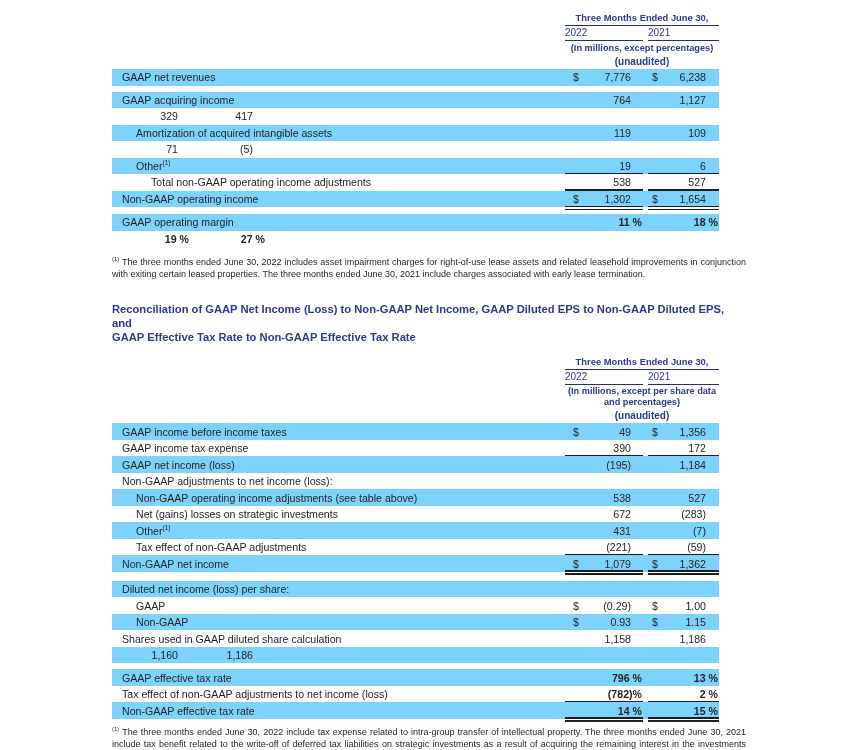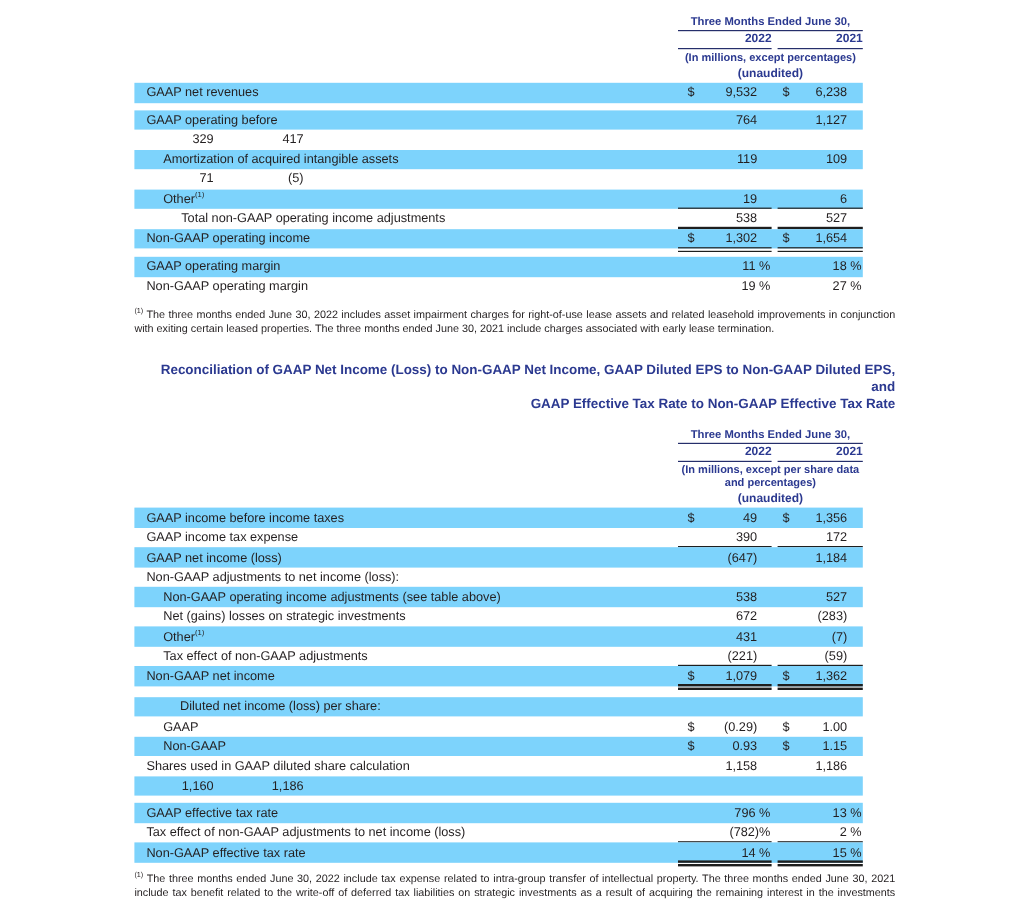--- a/index.html
+++ b/index.html
@@ -17,21 +17,21 @@
   .thead { position:relative; height:57px; }
   .thead.tall { height:67px; }
   .thead .period {
     position:absolute; top:0; right:0; width:154px;
     text-align:center; font-size:9.4px; font-weight:bold; color:#2b3990;
     white-space:nowrap; padding-bottom:2px;
     border-bottom:1.5px solid #252e6b;
   }
   .thead .years { position:absolute; top:14px; right:0; width:154px; display:flex; gap:5px; }
   .thead .year {
-    text-align:right; font-size:10px; font-weight:bold; color:#2b3990;
+    text-align:left; font-size:10px; font-weight:normal; color:#2b3990;
     padding:1px 0 2px; border-bottom:1.5px solid #252e6b;
   }
   .thead .year.y1 { width:78px; }
   .thead .year.y2 { width:71px; }
   .thead .units {
     position:absolute; top:31px; right:-14px; width:182px;
     text-align:center; font-size:9.2px; font-weight:bold; color:#2b3990; line-height:10.5px;
   }
   .thead.tall .units { top:30px; }
   .thead .unaudited {
@@ -46,34 +46,34 @@
   .row .label { flex:1; padding-left:10px; white-space:nowrap; overflow:hidden; }
   .row.indent1 .label { padding-left:24px; }
   .row.indent2 .label { padding-left:39px; }
   .cell { position:relative; height:100%; display:flex; align-items:center; }
   .cell.c1 { width:78px; }
   .cell.c2 { width:71px; margin-left:5px; }
   .cell .dollar { position:absolute; left:8px; top:50%; transform:translateY(-50%); }
   .cell.c2 .dollar { left:4px; }
   .cell .val { flex:1; text-align:right; padding-right:12px; }
   .cell.c2 .val { padding-right:13px; }
-  .cell.pct .val { padding-right:1px; }
+  .cell.pct .val { padding-right:1px;font-weight:bold; }
   .rule { position:absolute; left:0; right:0; bottom:0; height:1.5px; background:#1e1e1e; }
   .rule.second { bottom:-3px; }
   sup.fref { font-size:6.4px; vertical-align:super; line-height:0; }
 
   
   .footnote {
     width:634px; margin-left:112px; margin-top:10px;
     font-size:9px; line-height:11.7px; text-align:justify;
   }
   .footnote sup.fref { font-size:6px; }
   .section-title {
     width:634px; margin-left:112px; margin-top:22px;
-    text-align:right; font-size:11.2px; font-weight:bold; color:#2b3990; line-height:14px;
+    text-align:left; font-size:11.2px; font-weight:bold; color:#2b3990; line-height:14px;
   }
   .t2 { margin-top:12px; }
   .fn2 { margin-top:8px; }
 </style>
 </head>
 <body>
 
 <div class="page">
 
   <div class="fintable">
@@ -86,29 +86,29 @@
       <div class="units">
         <div>(In millions, except percentages)</div>
       </div>
       <div class="unaudited">(unaudited)</div>
     </div>
     <div class="tbody" id="t1body">
         <div class="row shaded">
           <div class="label"><span>GAAP net revenues</span></div>
           <div class="cell c1">
             <span class="dollar">$</span>
-            <span class="val">9,532</span>
+            <span class="val">7,776</span>
           </div>
           <div class="cell c2">
             <span class="dollar">$</span>
             <span class="val">6,238</span>
           </div>
         </div>
         <div class="row shaded" style="margin-top: 6px;">
-          <div class="label"><span>GAAP operating before</span></div>
+          <div class="label"><span>GAAP acquiring income</span></div>
           <div class="cell c1">
             <span class="val">764</span>
           </div>
           <div class="cell c2">
             <span class="val">1,127</span>
           </div>
         </div>
         <div class="row indent1">
           <div class="cell c1">
             <span class="val">329</span>
@@ -174,21 +174,20 @@
         <div class="row shaded" style="margin-top: 7px;">
           <div class="label"><span>GAAP operating margin</span></div>
           <div class="cell c1 pct">
             <span class="val">11 %</span>
           </div>
           <div class="cell c2 pct">
             <span class="val">18 %</span>
           </div>
         </div>
         <div class="row">
-          <div class="label"><span>Non-GAAP operating margin</span></div>
           <div class="cell c1 pct">
             <span class="val">19 %</span>
           </div>
           <div class="cell c2 pct">
             <span class="val">27 %</span>
           </div>
         </div>
       </div>
   </div>
 
@@ -231,21 +230,21 @@
             <i class="rule"></i>
           </div>
           <div class="cell c2">
             <span class="val">172</span>
             <i class="rule"></i>
           </div>
         </div>
         <div class="row shaded">
           <div class="label"><span>GAAP net income (loss)</span></div>
           <div class="cell c1">
-            <span class="val">(647)</span>
+            <span class="val">(195)</span>
           </div>
           <div class="cell c2">
             <span class="val">1,184</span>
           </div>
         </div>
         <div class="row">
           <div class="label"><span>Non-GAAP adjustments to net income (loss):</span></div>
           <div class="cell c1">
             <span class="val"></span>
           </div>
@@ -299,21 +298,21 @@
             <i class="rule"></i>
             <i class="rule second"></i>
           </div>
           <div class="cell c2">
             <span class="dollar">$</span>
             <span class="val">1,362</span>
             <i class="rule"></i>
             <i class="rule second"></i>
           </div>
         </div>
-        <div class="row shaded" style="margin-top: 9px; padding-left: 28px;">
+        <div class="row shaded" style="margin-top: 9px;">
           <div class="label"><span>Diluted net income (loss) per share:</span></div>
           <div class="cell c1">
             <span class="val"></span>
           </div>
           <div class="cell c2">
             <span class="val"></span>
           </div>
         </div>
         <div class="row indent1">
           <div class="label"><span>GAAP</span></div>

